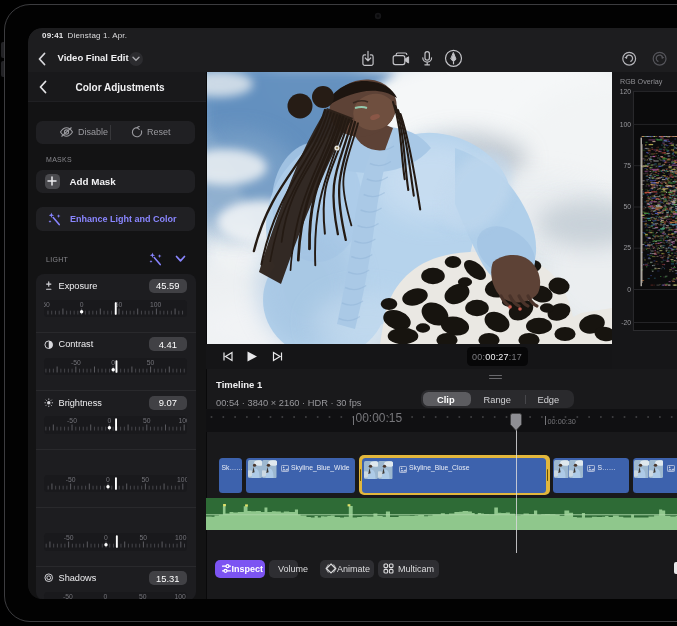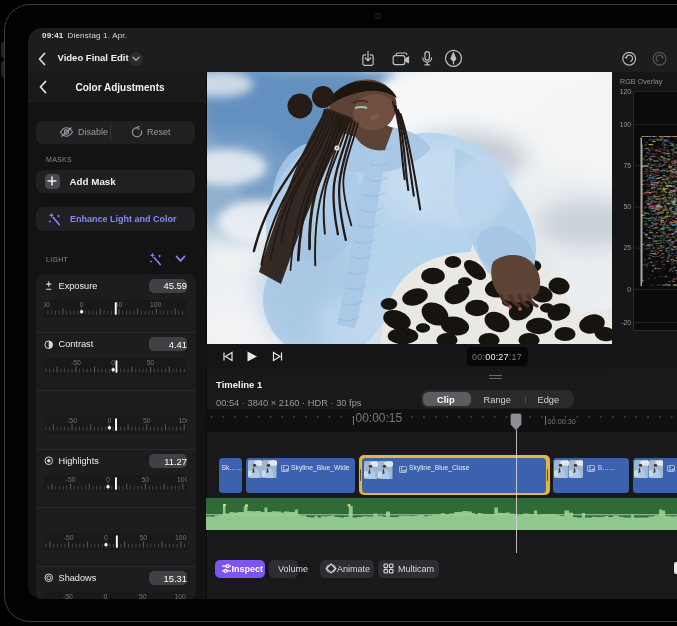--- a/index.html
+++ b/index.html
@@ -11,21 +11,21 @@
 #preview{left:177.5px;top:44.5px;width:407px;height:297px;background:#000}
 #scope{left:584px;top:44.5px;width:78px;height:297px;background:#161618}
 #timeline{left:177.5px;top:341.5px;width:484.5px;height:231px;background:#19191b}
 .st{font-size:8px;font-weight:700;color:#e6e6e8;letter-spacing:0.2px}
 .clip{position:absolute;height:35px;background:#3d62ad;border-radius:3.5px;overflow:hidden}
 .cliptxt{position:absolute;top:6px;font-size:6.8px;color:#e8ecf5;white-space:nowrap}
 .selclip{position:absolute;background:#e2b73c;border-radius:5px}
 .srow{position:absolute;left:36px;width:159.5px;height:17px;display:flex;align-items:center}
 .sic{width:10px;margin-left:8px;display:flex}
 .slab{font-size:9.2px;color:#eeeef0;margin-left:4.5px;flex:1}
-.sval{background:#414145;color:#fff;font-size:9.4px;border-radius:5px;padding:1.5px 0;width:38.5px;text-align:right;margin-right:8.5px}
+.sval{background:#414145;color:#fff;font-size:9.4px;border-radius:5px;padding:1.5px 0;width:38.5px;text-align:center;margin-right:8.5px}
 .ruler{position:absolute;left:44px;width:143px;height:17.6px;background:#19191c;border-radius:3.5px;overflow:hidden}
 .sdiv{position:absolute;left:36px;width:159.5px;height:1px;background:#29292c}
 .pbtn{position:absolute;height:23.5px;background:#202023;border-radius:6.5px}
 #content{position:absolute;left:0;top:0;width:677px;height:626px;clip-path:inset(27.5px -30px 27px 28px round 14px 0 0 14px)}
 .tbtn{position:absolute;top:559.5px;height:18px;background:#2e2e32;border-radius:5px;display:flex;align-items:center;color:#dcdcde;font-size:9px}
 </style></head><body>
 <div class="abs" id="frame"></div>
 <div class="abs" style="left:0.8px;top:42px;width:3px;height:16px;background:#232326;border-radius:2px 0 0 2px"></div>
 <div class="abs" style="left:0.8px;top:61px;width:3px;height:16px;background:#232326;border-radius:2px 0 0 2px"></div>
 <svg class="abs" width="10" height="10" style="left:373px;top:11px">
@@ -252,20 +252,37 @@
         <rect x="136.02" y="10.70" width="1" height="3.80" fill="#46464b"></rect>
         <rect x="139.76" y="10.70" width="1" height="3.80" fill="#46464b"></rect>
         <text x="31.80" y="7" font-size="6.8" fill="#74747a" text-anchor="middle">-50</text>
         <text x="69.20" y="7" font-size="6.8" fill="#74747a" text-anchor="middle">0</text>
         <text x="106.60" y="7" font-size="6.8" fill="#74747a" text-anchor="middle">50</text>
         <circle cx="69.20" cy="11.8" r="1.7" fill="#ffffff"></circle>
         <rect x="71.50" y="2.2" width="1.9" height="12.6" rx="0.9" fill="#ffffff"></rect>
       </svg>
     </div>
     <div class="sdiv" style="top:331.9px"></div>
+<div class="srow" style="top:394.2px">
+  <span class="sic">
+        <svg width="9.5" height="9.5" viewBox="0 0 11 11">
+          <circle cx="5.5" cy="5.5" r="2" fill="#d8d8dc"></circle>
+          <line x1="8.90" y1="5.50" x2="10.40" y2="5.50" stroke="#d8d8dc" stroke-width="1"></line>
+          <line x1="7.90" y1="7.90" x2="8.96" y2="8.96" stroke="#d8d8dc" stroke-width="1"></line>
+          <line x1="5.50" y1="8.90" x2="5.50" y2="10.40" stroke="#d8d8dc" stroke-width="1"></line>
+          <line x1="3.10" y1="7.90" x2="2.04" y2="8.96" stroke="#d8d8dc" stroke-width="1"></line>
+          <line x1="2.10" y1="5.50" x2="0.60" y2="5.50" stroke="#d8d8dc" stroke-width="1"></line>
+          <line x1="3.10" y1="3.10" x2="2.04" y2="2.04" stroke="#d8d8dc" stroke-width="1"></line>
+          <line x1="5.50" y1="2.10" x2="5.50" y2="0.60" stroke="#d8d8dc" stroke-width="1"></line>
+          <line x1="7.90" y1="3.10" x2="8.96" y2="2.04" stroke="#d8d8dc" stroke-width="1"></line>
+        </svg>
+      </span>
+  <span class="slab">Brightness</span>
+  <span class="sval">9.07</span>
+</div>
 <div class="ruler" style="top:416.2px">
       <svg width="143" height="17.6" viewBox="0 0 143 17.6" style="position:absolute;left:0;top:0">
         <rect x="1.32" y="10.70" width="1" height="3.80" fill="#46464b"></rect>
         <rect x="5.06" y="10.70" width="1" height="3.80" fill="#46464b"></rect>
         <rect x="8.80" y="8.50" width="1" height="6.00" fill="#5c5c61"></rect>
         <rect x="12.54" y="10.70" width="1" height="3.80" fill="#46464b"></rect>
         <rect x="16.28" y="10.70" width="1" height="3.80" fill="#46464b"></rect>
         <rect x="20.02" y="10.70" width="1" height="3.80" fill="#46464b"></rect>
         <rect x="23.76" y="10.70" width="1" height="3.80" fill="#46464b"></rect>
         <rect x="27.50" y="8.50" width="1" height="6.00" fill="#5c5c61"></rect>
@@ -301,30 +318,20 @@
         <rect x="139.70" y="8.50" width="1" height="6.00" fill="#5c5c61"></rect>
         <text x="28.00" y="7" font-size="6.8" fill="#74747a" text-anchor="middle">-50</text>
         <text x="65.40" y="7" font-size="6.8" fill="#74747a" text-anchor="middle">0</text>
         <text x="102.80" y="7" font-size="6.8" fill="#74747a" text-anchor="middle">50</text>
         <text x="140.20" y="7" font-size="6.8" fill="#74747a" text-anchor="middle">100</text>
         <circle cx="65.40" cy="11.8" r="1.7" fill="#ffffff"></circle>
         <rect x="71.10" y="2.2" width="1.9" height="12.6" rx="0.9" fill="#ffffff"></rect>
       </svg>
     </div>
     <div class="sdiv" style="top:390.4px"></div>
-<div class="srow" style="top:452.7px">
-  <span class="sic">
-        <svg width="9.5" height="9.5" viewBox="0 0 11 11">
-          <circle cx="5.5" cy="5.5" r="4.4" fill="none" stroke="#d8d8dc" stroke-width="1.1"></circle>
-          <circle cx="5.5" cy="5.5" r="2" fill="#d8d8dc"></circle>
-        </svg>
-      </span>
-  <span class="slab">Highlights</span>
-  <span class="sval">11.27</span>
-</div>
 <div class="ruler" style="top:474.7px">
       <svg width="143" height="17.6" viewBox="0 0 143 17.6" style="position:absolute;left:0;top:0">
         <rect x="3.66" y="10.70" width="1" height="3.80" fill="#46464b"></rect>
         <rect x="7.40" y="8.50" width="1" height="6.00" fill="#5c5c61"></rect>
         <rect x="11.14" y="10.70" width="1" height="3.80" fill="#46464b"></rect>
         <rect x="14.88" y="10.70" width="1" height="3.80" fill="#46464b"></rect>
         <rect x="18.62" y="10.70" width="1" height="3.80" fill="#46464b"></rect>
         <rect x="22.36" y="10.70" width="1" height="3.80" fill="#46464b"></rect>
         <rect x="26.10" y="8.50" width="1" height="6.00" fill="#5c5c61"></rect>
         <rect x="29.84" y="10.70" width="1" height="3.80" fill="#46464b"></rect>

